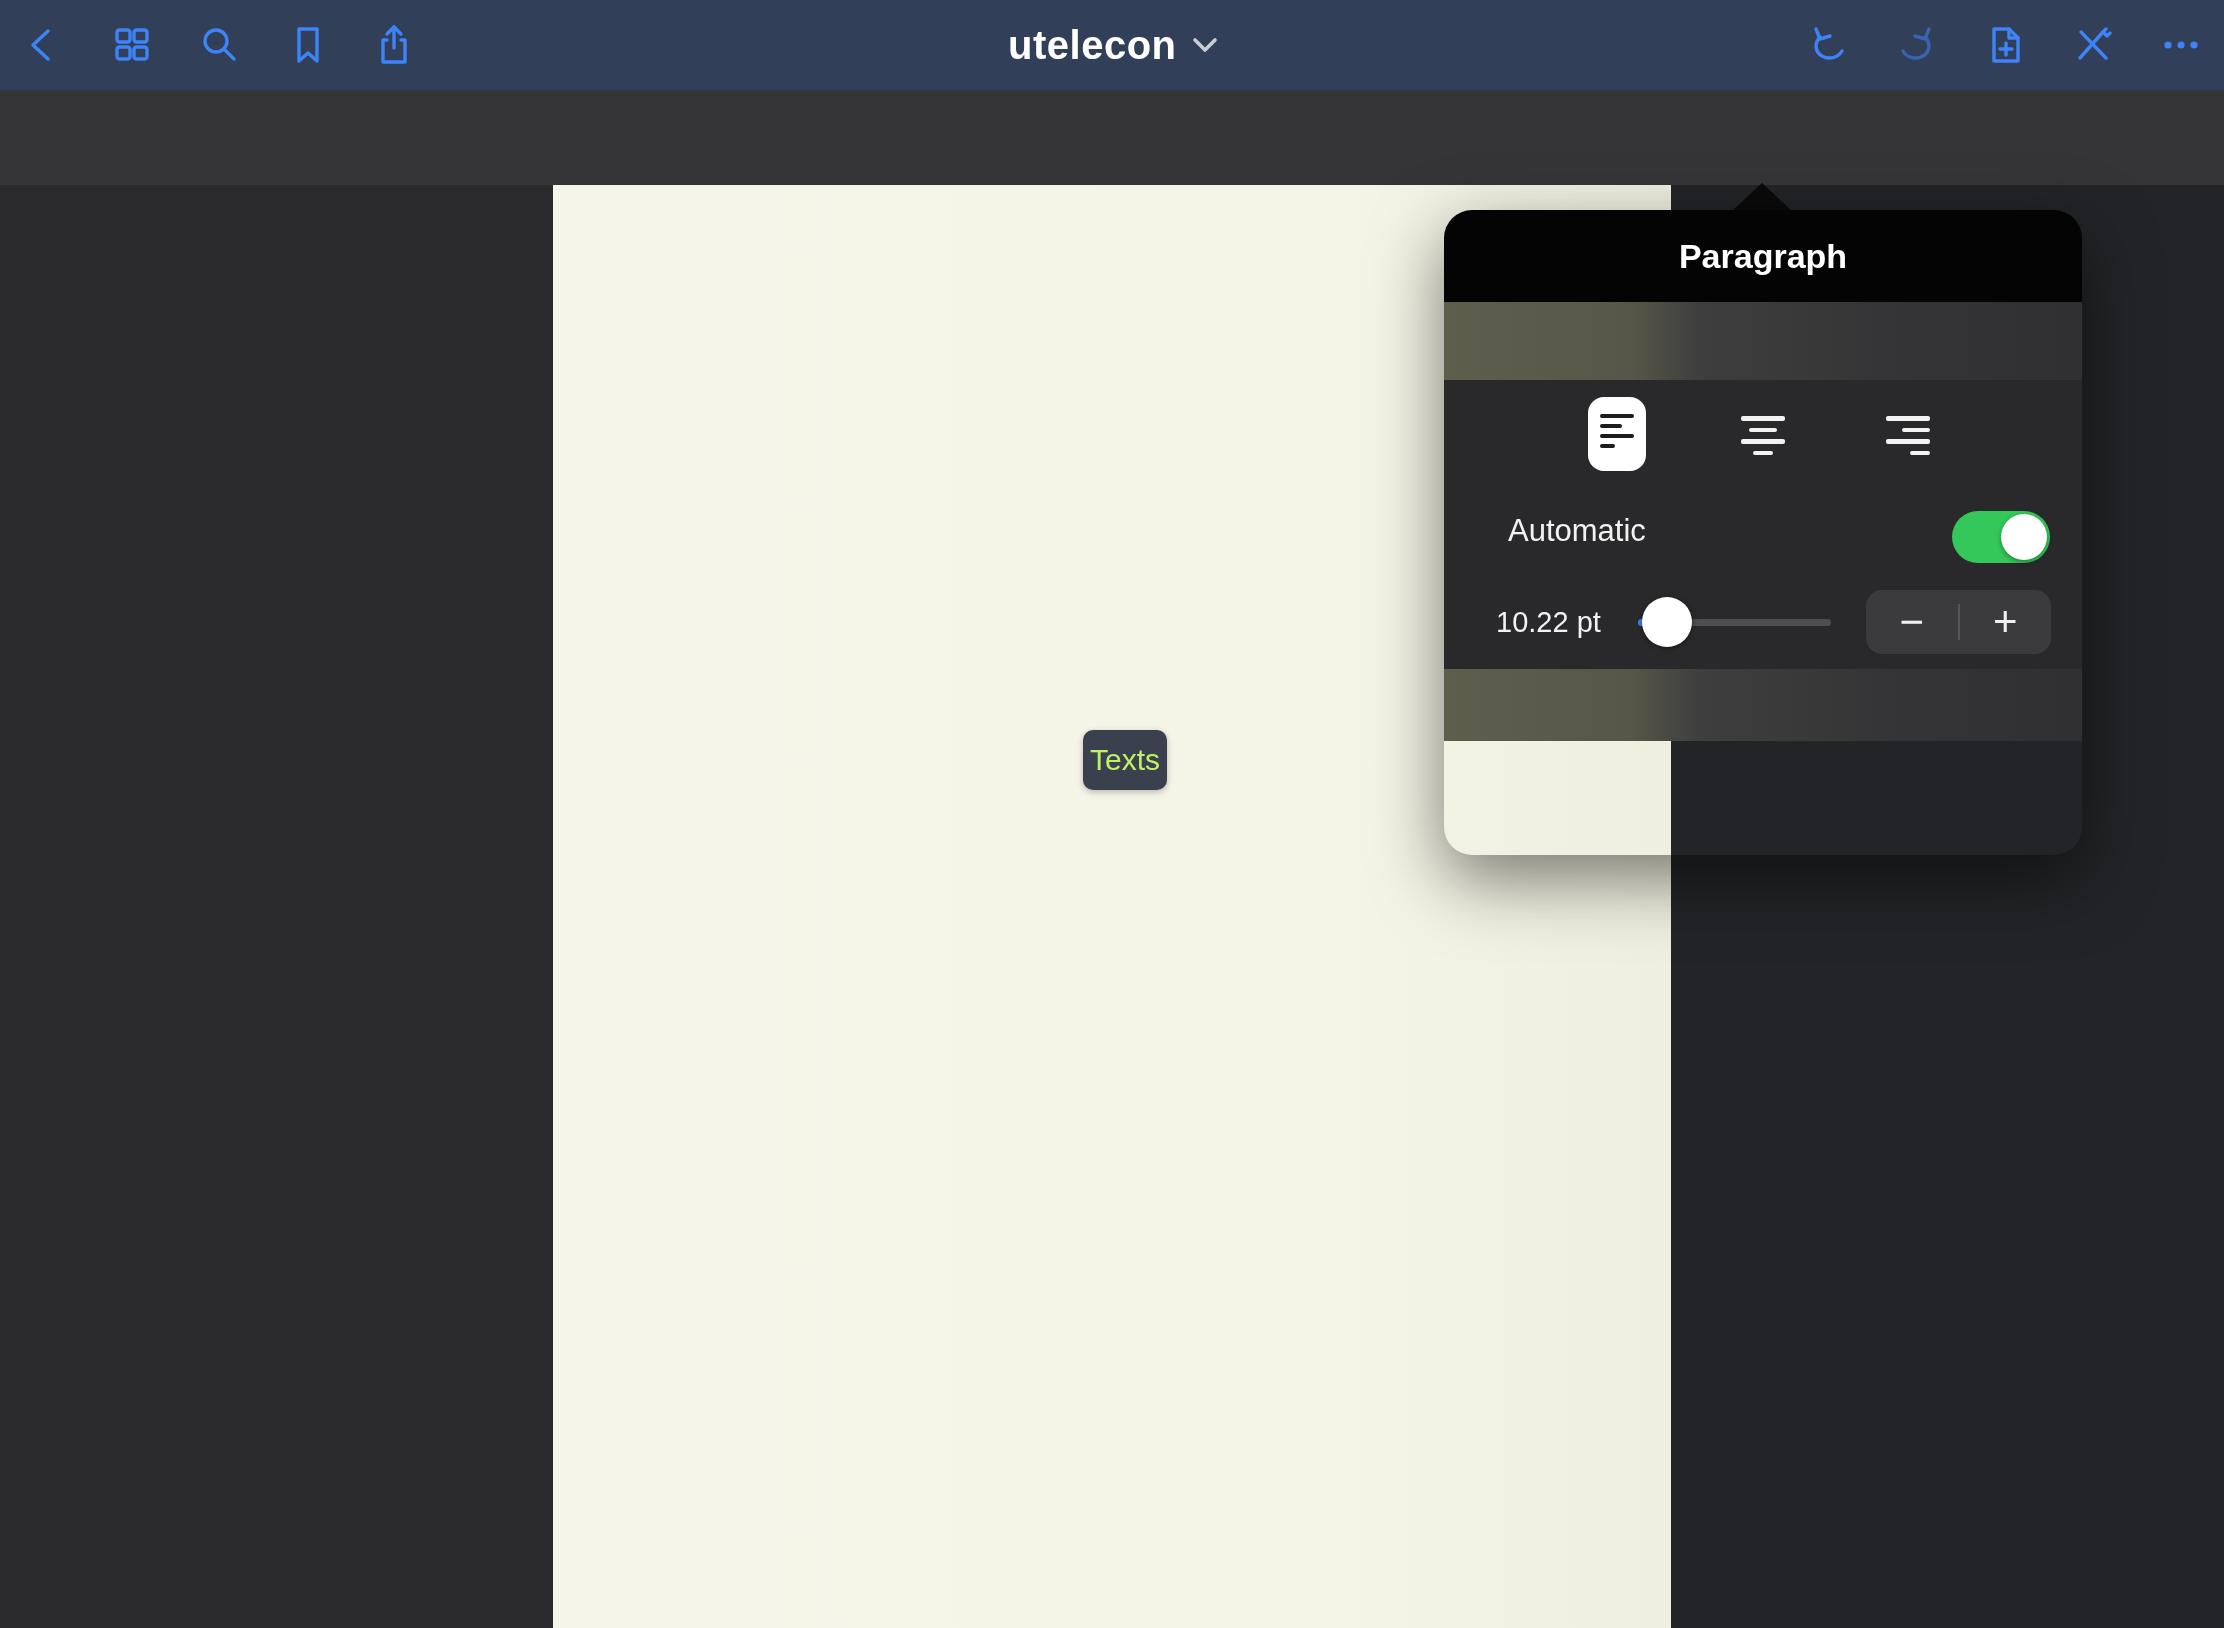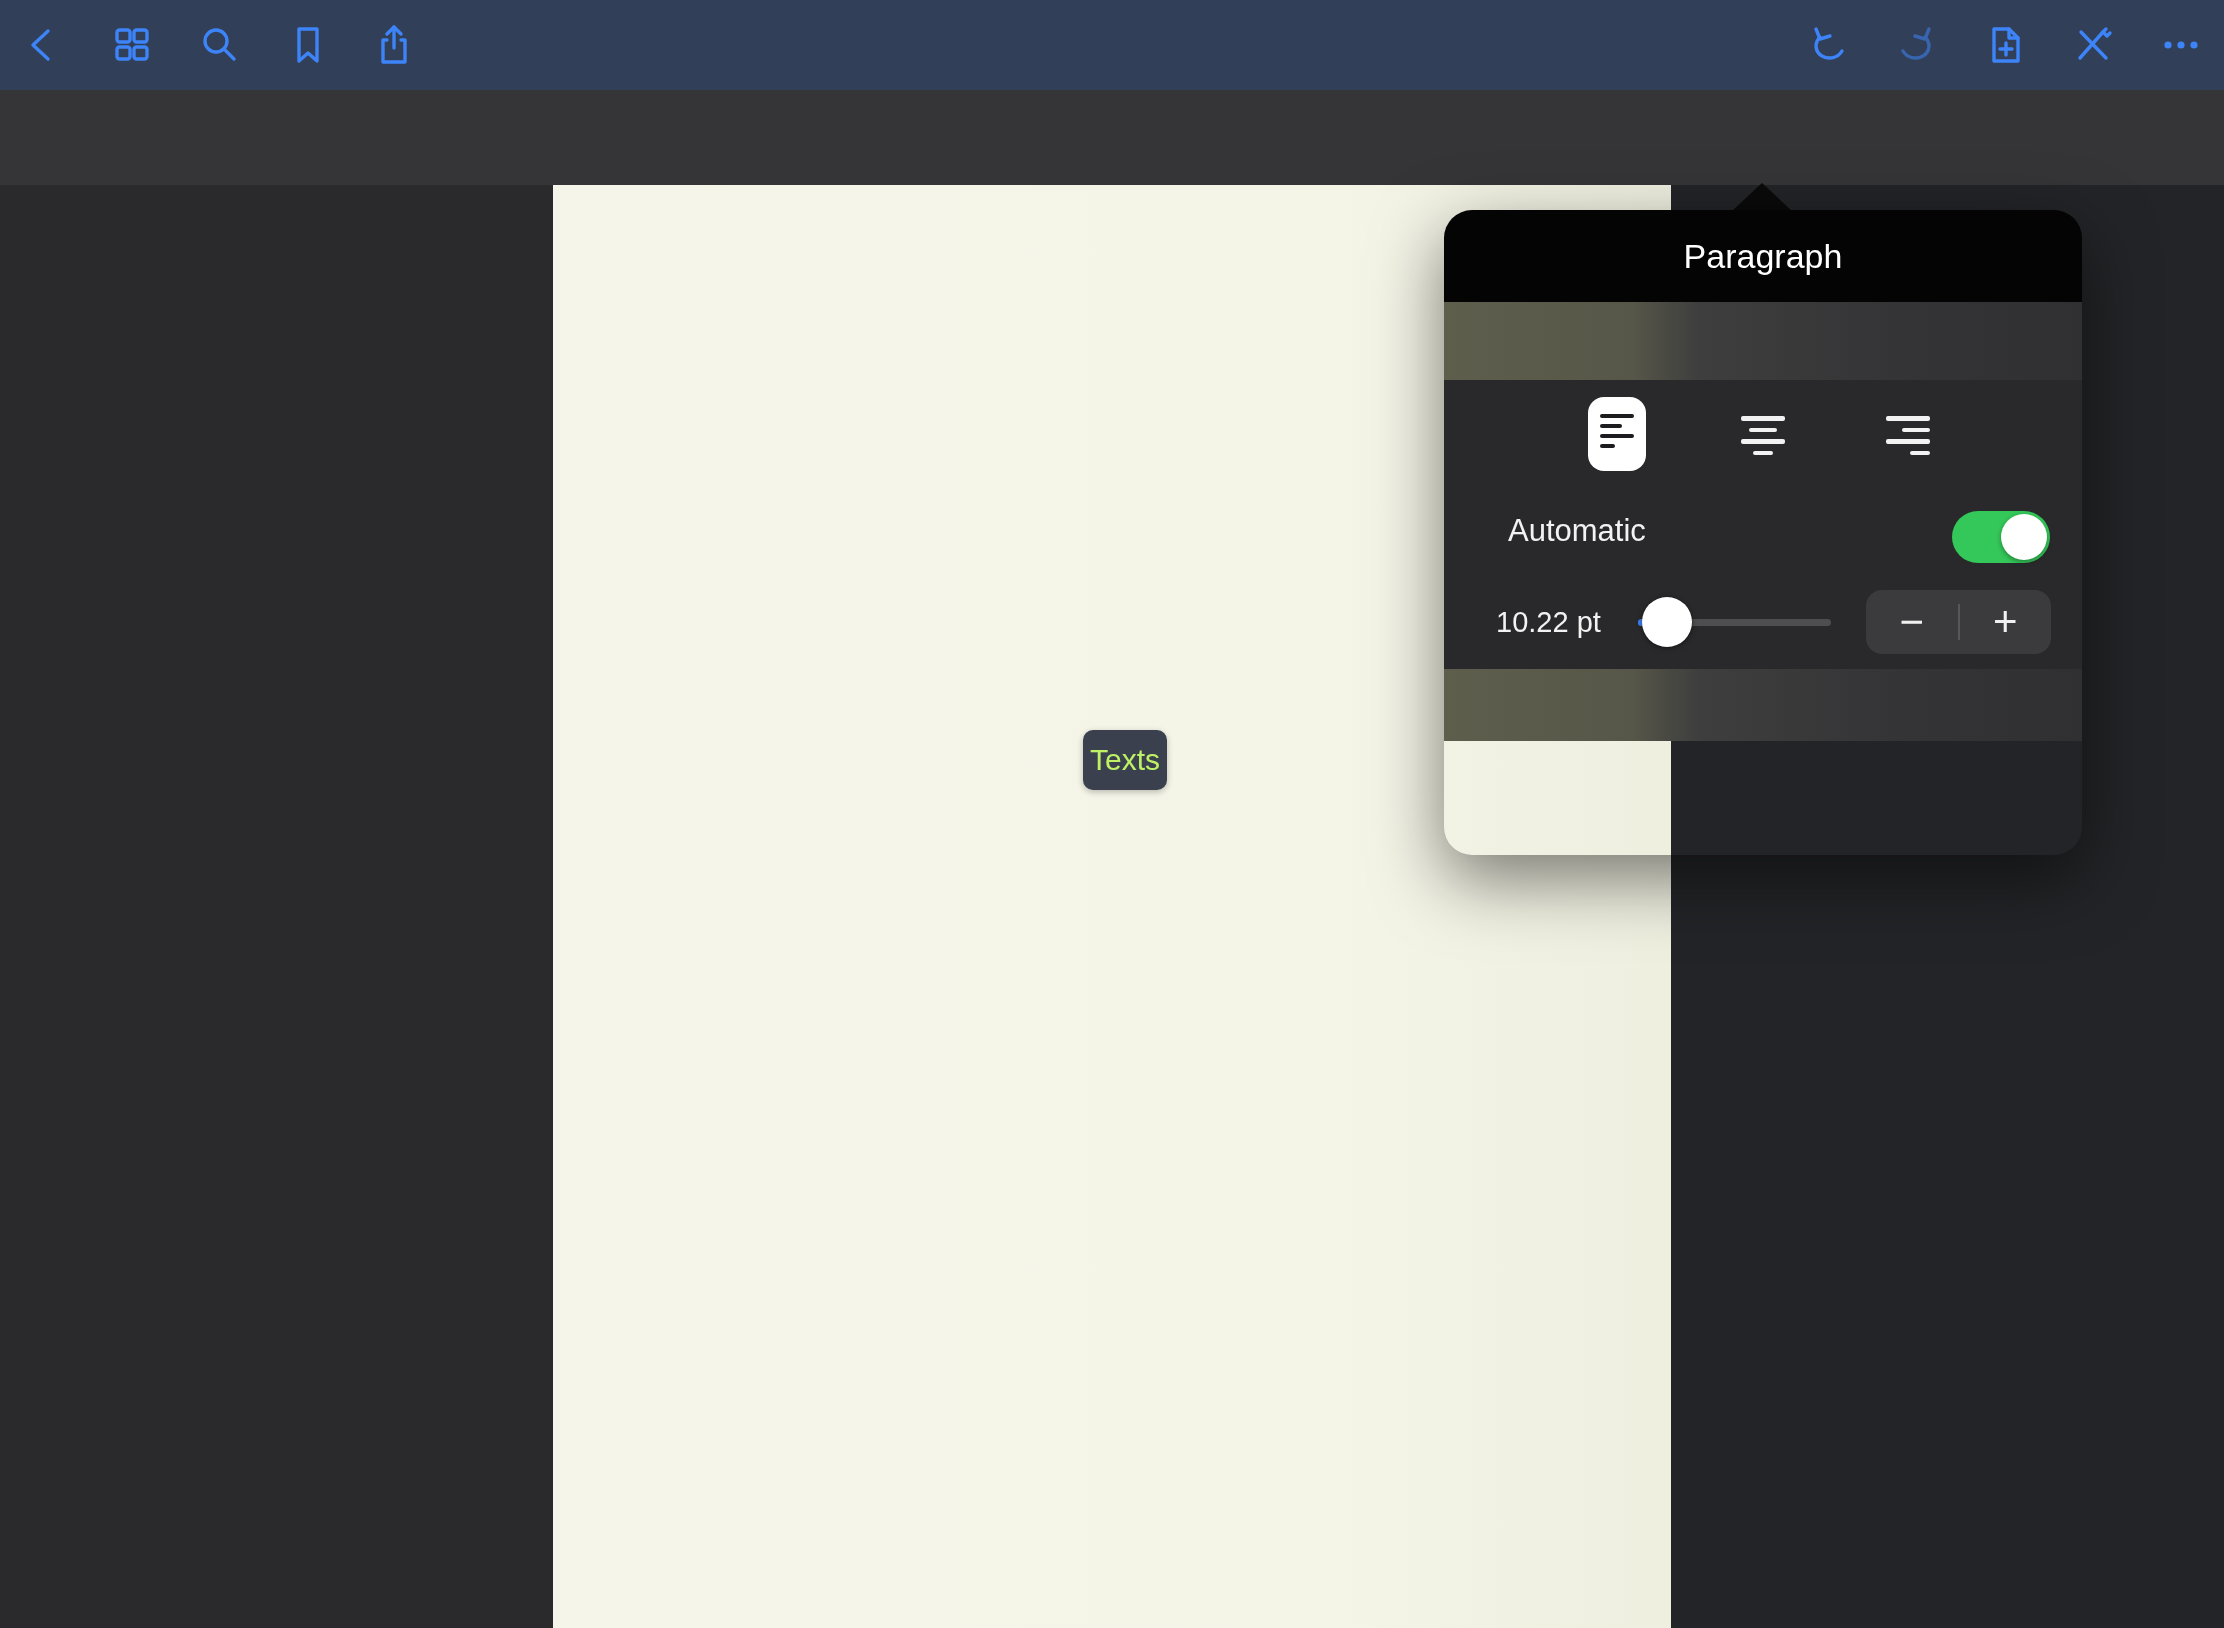--- a/index.html
+++ b/index.html
@@ -57,21 +57,21 @@
     display:flex;align-items:center;justify-content:center;box-shadow:0 2px 6px rgba(0,0,0,.25);}
   #text-object span{color:#bef264;font-size:30px;}
 
   
   #popover-arrow{left:1731px;top:183px;width:0;height:0;
     border-left:31px solid transparent;border-right:31px solid transparent;border-bottom:29px solid #0a0a0a;}
   #panel{left:1444px;top:210px;width:638px;height:645px;border-radius:28px;overflow:hidden;
     box-shadow:0 24px 70px rgba(0,0,0,.5);display:flex;flex-direction:column;}
   .translucent{background:linear-gradient(90deg,#5e5e4d 0%,#575749 29%,#3e3e3e 40%,#343436 72%,#303032 100%);}
   #panel-header{height:92px;background:#040404;display:flex;align-items:center;justify-content:center;flex:none;}
-  #panel-header span{color:#fff;font-size:34px;font-weight:normal;}
+  #panel-header span{color:#fff;font-size:34px;font-weight:bold;}
   #panel-spacer{height:78px;flex:none;}
   #align-row{height:109px;background:#29292b;flex:none;position:relative;}
   #align-left-btn{left:144px;top:17px;width:58px;height:74px;background:#fff;border-radius:16px;
     display:flex;align-items:center;justify-content:center;}
   #align-left-btn .bars span{height:4px;background:#1c1c1e;margin-bottom:6px;}
   .align-glyph{top:36px;width:44px;}
   .align-glyph .bars span{height:4.5px;background:#f2f2f2;margin-bottom:7px;}
   #ls-section{height:114px;flex:none;position:relative;}
   #ls-section .lbl{position:absolute;left:34px;bottom:16px;color:#93938b;font-size:27px;letter-spacing:1.5px;}
   #controls{height:180px;background:#29292b;flex:none;position:relative;color:#f2f2f2;}
@@ -121,20 +121,26 @@
       </svg>
     </div>
     <div class="abs nav-icon" style="left:370px">
       <svg viewBox="0 0 48 48" width="48" height="48">
         <path d="M17 19 H13 V41 H35 V19 H31"></path>
           <line x1="24" y1="6" x2="24" y2="27"></line>
           <polyline points="17,13 24,6 31,13"></polyline>
       </svg>
     </div>
 
+    <div id="nav-title-wrap" class="abs">
+      <span id="nav-title">utelecon</span>
+      <svg width="26" height="16" viewBox="0 0 26 16" style="stroke:#c9ced6;fill:none;stroke-width:3.6;stroke-linecap:round;stroke-linejoin:round;">
+        <polyline points="3,3 13,13 23,3"></polyline>
+      </svg>
+    </div>
 
     <div class="abs nav-icon" style="left:1806px">
       <svg viewBox="0 0 48 48" width="48" height="48">
         <path d="M14 16 C8 22 9 31 16 35 C23 39 32 37 36 30"></path>
           <polyline points="10,8 14,18 24,15"></polyline>
       </svg>
     </div>
     <div class="abs nav-icon dim" style="left:1891px">
       <svg viewBox="0 0 48 48" width="48" height="48" style="transform:scaleX(-1)">
         <path d="M14 16 C8 22 9 31 16 35 C23 39 32 37 36 30"></path>

